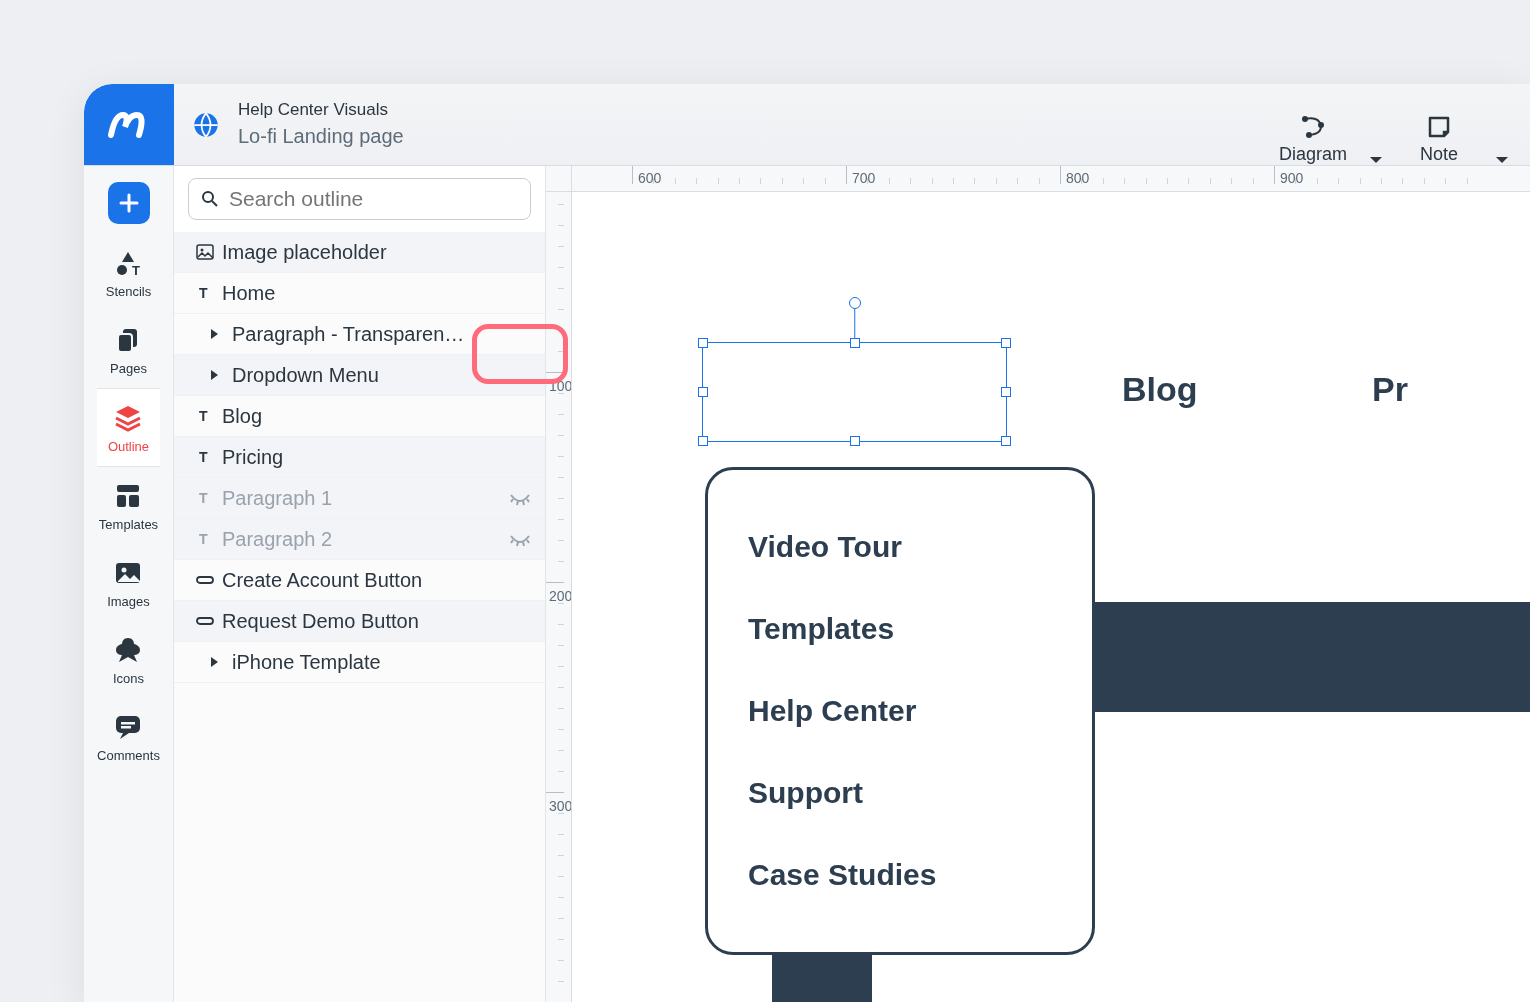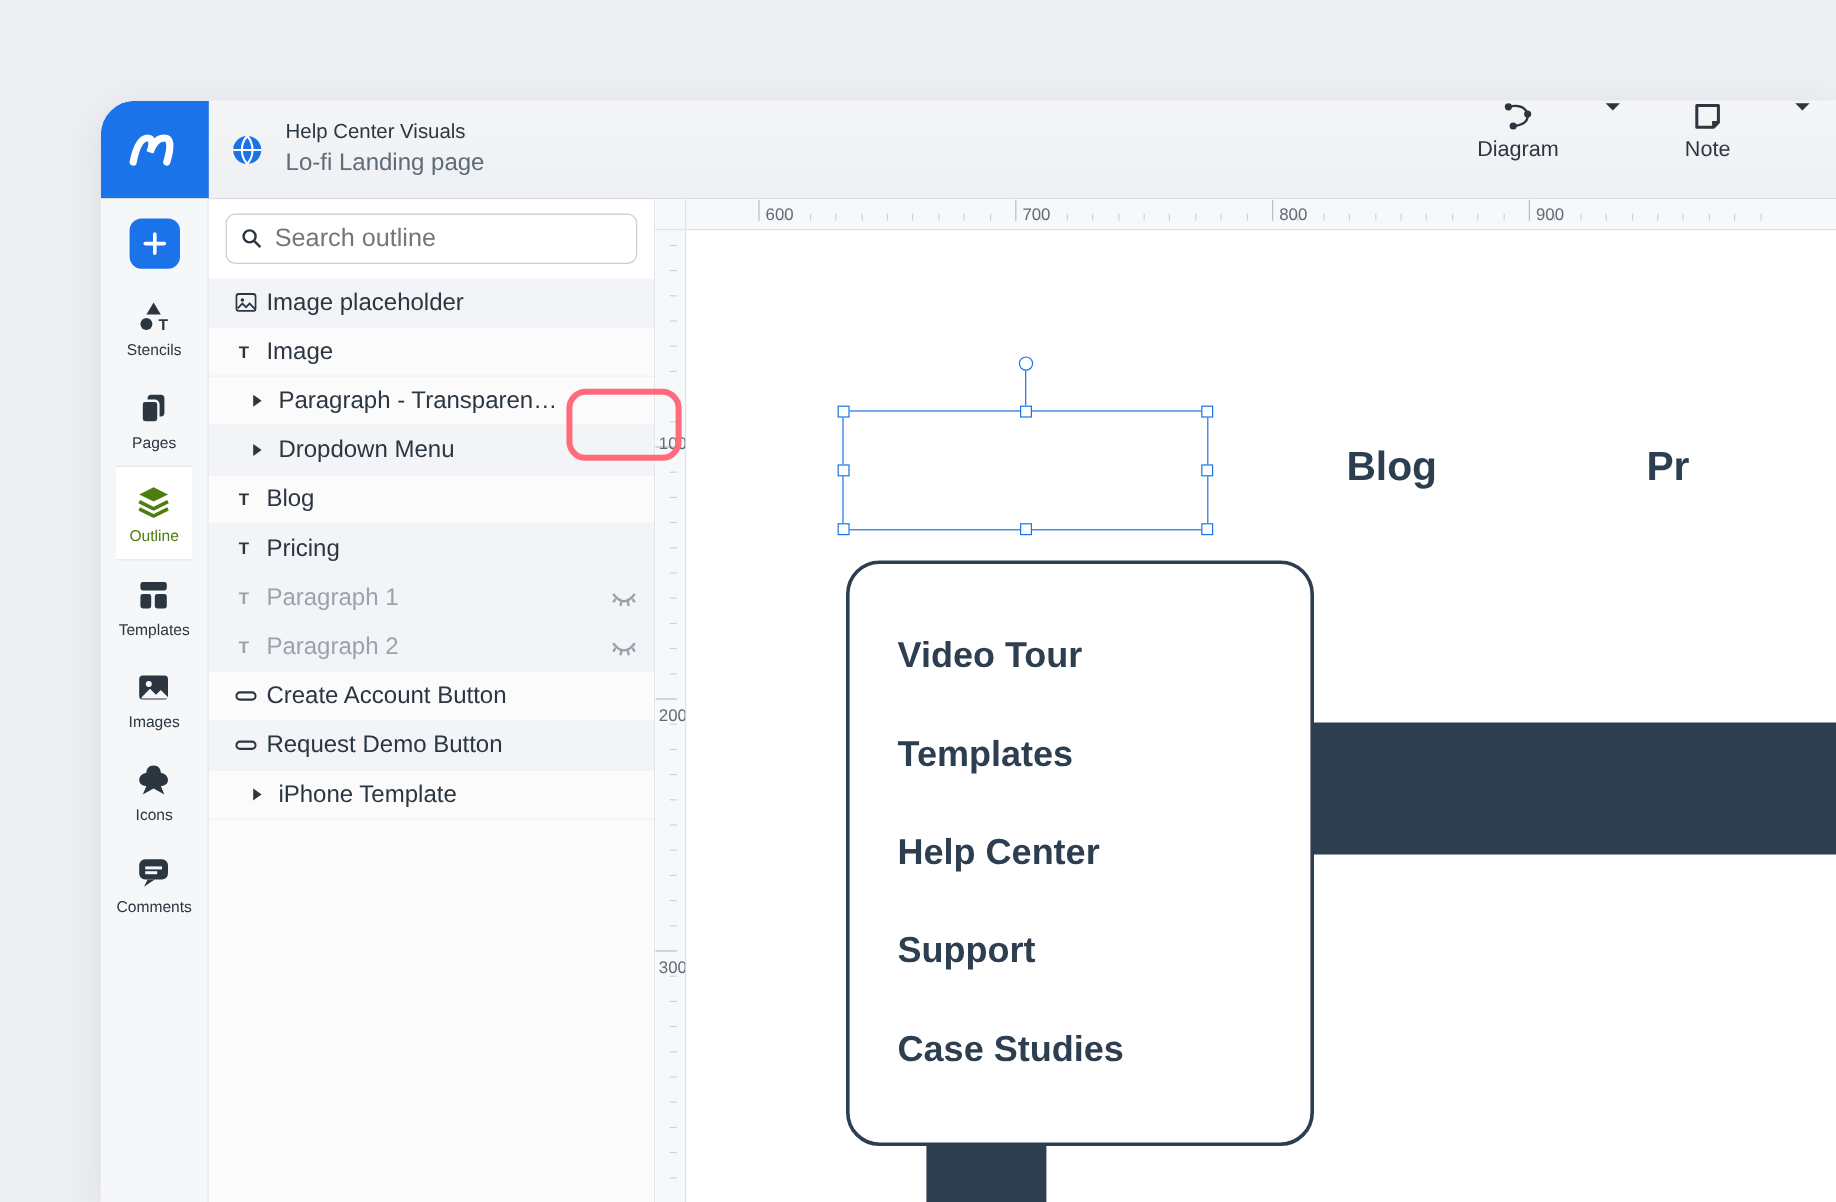--- a/index.html
+++ b/index.html
@@ -51,23 +51,23 @@
 }
 .globe-icon {
   width: 28px; height: 28px;
   color: #1a73e8;
 }
 .title-text { line-height: 1.35; }
 .project-title { font-size: 17px; font-weight: 400; color: #2b3641; }
 .page-subtitle { font-size: 20px; color: #5e6b78; margin-top: 2px; }
 .header-tools {
   display: flex;
-  align-items: flex-start;
+  align-items: flex-end;
   padding: 0 14px;
-  gap: 20px;
+  gap: 4px;
 }
 .tool-btn {
   display: flex;
   flex-direction: column;
   align-items: center;
   justify-content: center;
   width: 90px;
   gap: 4px;
   color: #2b3641;
   font-size: 18px;
@@ -105,21 +105,21 @@
   display: flex;
   flex-direction: column;
   align-items: center;
   padding: 14px 0 12px;
   gap: 6px;
   cursor: pointer;
   color: #2b3641;
 }
 .rail-item .ric { width: 30px; height: 30px; display:flex; align-items:center; justify-content:center; }
 .rail-item .rlabel { font-size: 13px; }
-.rail-item.active { background: #fff; color: #4d7c0f; border-top:1px solid #e2e5ea; border-bottom:1px solid #e2e5ea;}
+.rail-item.active { background: #fff; color: #ef4444; border-top:1px solid #e2e5ea; border-bottom:1px solid #e2e5ea;}
 .rail-add {
   width: 42px; height: 42px;
   background: #1a73e8;
   border-radius: 10px;
   display:flex; align-items:center; justify-content:center;
   color:#fff;
   margin: 6px 0 10px;
 }
 
 
@@ -477,21 +477,21 @@
             </span>
     <span class="txt">Image placeholder</span>
     </div>
           <div class="oitem">
             <span class="indent" style="width:0px"></span>
     <span class="itico">
               <svg viewBox="0 0 18 18">
                 <text x="3" y="14" font-size="14" font-weight="600" fill="currentColor">T</text>
               </svg>
             </span>
-    <span class="txt">Image</span>
+    <span class="txt">Home</span>
     </div>
           <div class="oitem">
             <span class="indent" style="width:10px"></span>
     <span class="itico">
               <svg viewBox="0 0 18 18">
                 <path d="M5 4l7 5-7 5z" fill="currentColor"></path>
               </svg>
             </span>
     <span class="txt">Paragraph - Transparen…</span>
     </div>
@@ -625,21 +625,21 @@
           <div class="minor" style="left: 766.2px;"></div>
           <div class="minor" style="left: 787.6px;"></div>
           <div class="minor" style="left: 809px;"></div>
           <div class="minor" style="left: 830.4px;"></div>
           <div class="minor" style="left: 851.8px;"></div>
           <div class="minor" style="left: 873.2px;"></div>
           <div class="minor" style="left: 894.6px;"></div>
         </div>
       <div class="ruler-v" id="ruler-v">
           <div class="major" style="top: 180px;"></div>
-          <div class="rlabel" style="top: 163px;">100</div>
+          <div class="rlabel" style="top: 180px;">100</div>
           <div class="minor" style="top: 12px;"></div>
           <div class="minor" style="top: 33px;"></div>
           <div class="minor" style="top: 54px;"></div>
           <div class="minor" style="top: 75px;"></div>
           <div class="minor" style="top: 96px;"></div>
           <div class="minor" style="top: 117px;"></div>
           <div class="minor" style="top: 138px;"></div>
           <div class="minor" style="top: 159px;"></div>
           <div class="major" style="top: 390px;"></div>
           <div class="rlabel" style="top: 390px;">200</div>

